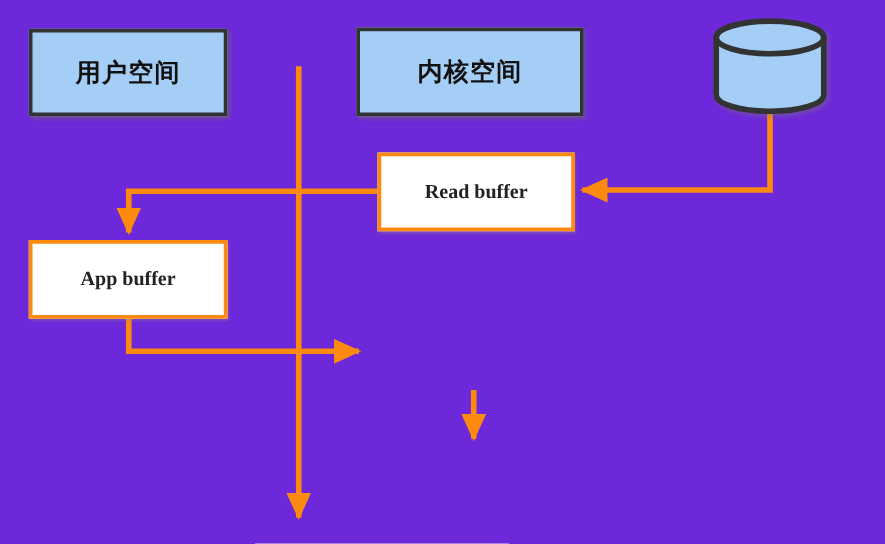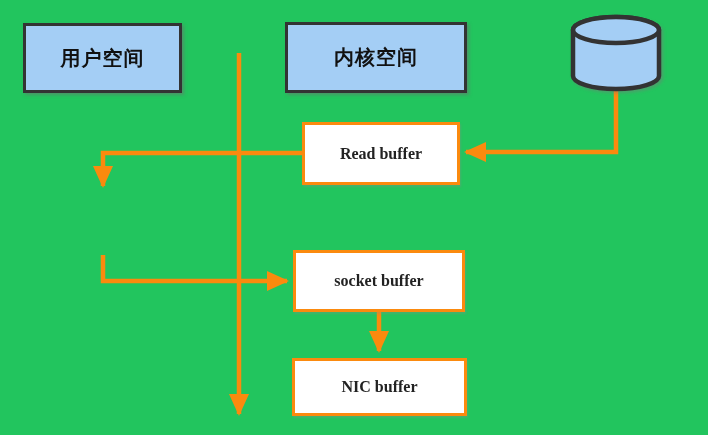--- a/index.html
+++ b/index.html
@@ -4,21 +4,21 @@
 <style>
   html, body {
     margin: 0;
     padding: 0;
     background: #ffffff;
   }
   .canvas {
     position: relative;
     width: 708px;
     height: 435px;
-    background: #22c55e;
+    background: #6d28d9;
     overflow: hidden;
     font-family: "Liberation Sans", sans-serif;
   }
   .connectors {
     position: absolute;
     left: 0;
     top: 0;
     width: 708px;
     height: 435px;
   }
@@ -95,20 +95,17 @@
   </div>
 
   <svg class="cylinder" width="94" height="82" viewBox="0 0 94 82" xmlns="http://www.w3.org/2000/svg">
     <path d="M4 18 A43 13 0 0 1 90 18 L90 64 A43 13 0 0 1 4 64 Z" fill="#A4CEF5" stroke="#333333" stroke-width="4.5" stroke-linejoin="round"></path>
     <ellipse cx="47" cy="18" rx="43" ry="13" fill="#A4CEF5" stroke="#333333" stroke-width="4.5"></ellipse>
   </svg>
 
   <div class="buffer-box buffer-read">
     <span>Read buffer</span>
   </div>
-  <div class="buffer-box buffer-socket">
-    <span>socket buffer</span>
-  </div>
-  <div class="buffer-box buffer-nic">
-    <span>NIC buffer</span>
+  <div class="buffer-box buffer-app">
+    <span>App buffer</span>
   </div>
 
 </div>
 
 </body></html>

